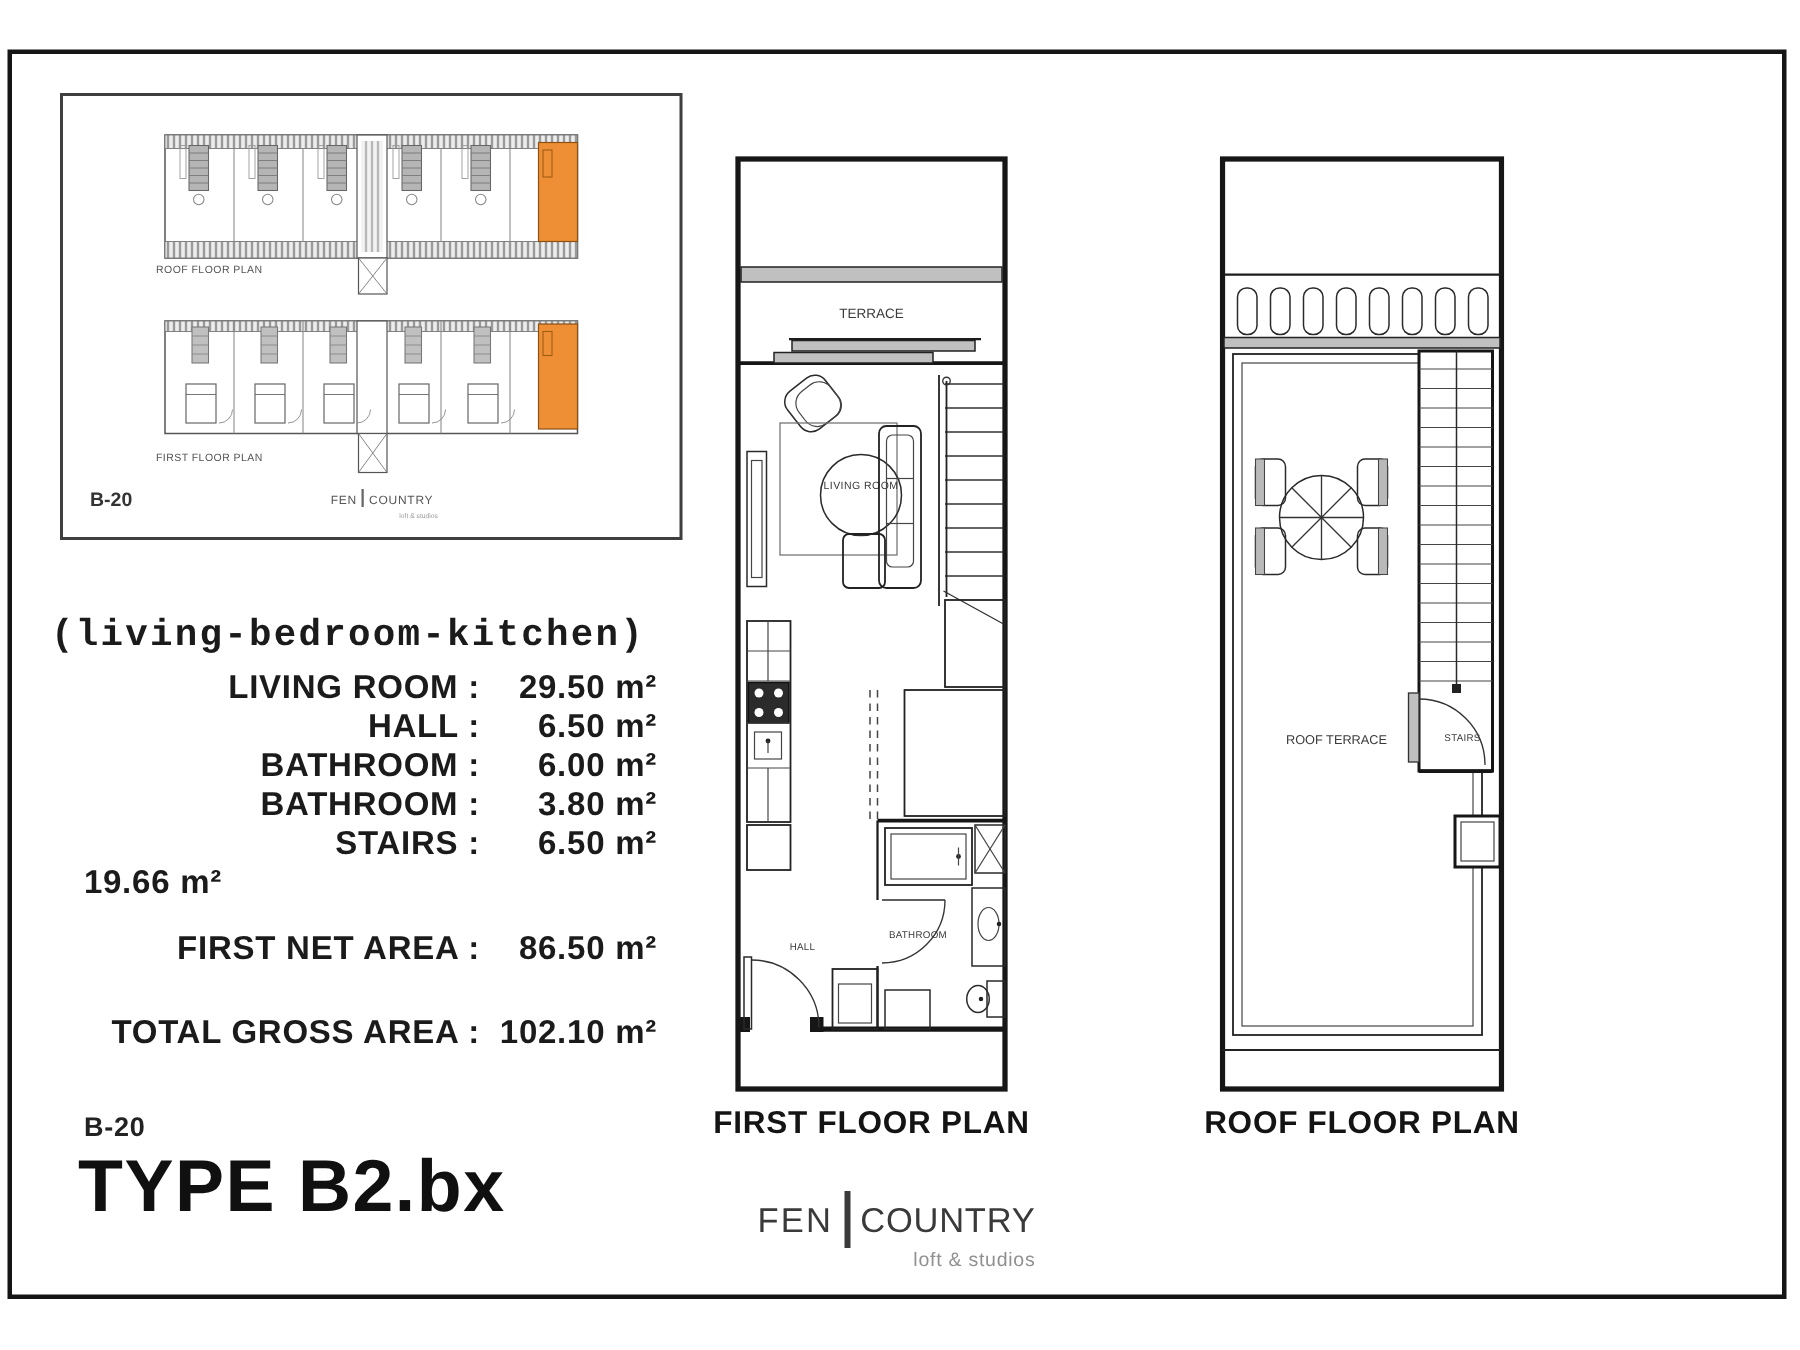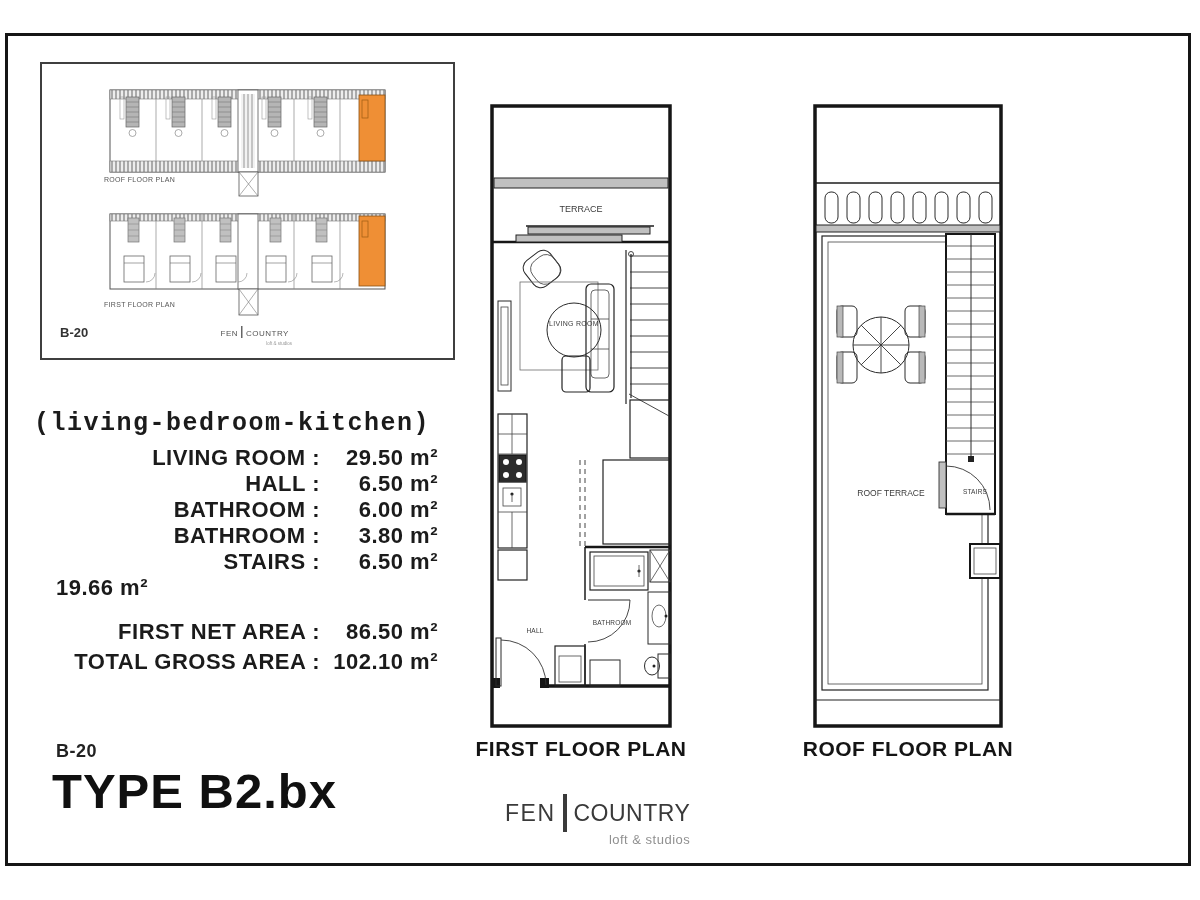--- a/index.html
+++ b/index.html
@@ -18,21 +18,21 @@
   }
   .key-plan svg { position:absolute; left:0; top:0; }
   
   .areas { position:absolute; left:30px; top:409px; width:408px; }
   .areas-subtitle { font-size:25px; font-weight:bold; letter-spacing:1.5px; padding-left:4px; white-space:nowrap;font-family:Liberation Mono, monospace; }
   .area-rows { margin-top:7px; }
   .area-row { display:flex; height:26px; line-height:26px; font-size:22px; font-weight:bold; letter-spacing:0.5px; }
   .area-row .lbl { flex:1; text-align:right; white-space:nowrap; }
   .area-row .val { width:118px; text-align:right; white-space:nowrap; }
   .area-row.total-net { margin-top:18px; }
-  .area-row.total-gross { margin-top:4px; }
+  .area-row.total-gross { margin-top:30px; }
   
   .b20-label { position:absolute; left:56px; top:741px; font-size:18px; font-weight:bold; color:#222; letter-spacing:0.5px; }
   .type-label { position:absolute; left:52px; top:763px; font-size:49px; font-weight:bold; color:#101010; letter-spacing:1px; }
   .plan-title { position:absolute; top:737px; width:220px; text-align:center; font-size:21px; font-weight:bold; color:#141414; letter-spacing:0.5px; white-space:nowrap; }
   .plan-title.first { left:471px; }
   .plan-title.roof  { left:798px; }
   
   .logo { position:absolute; left:505px; top:794px; display:inline-block; color:#3a3a3a; }
   .logo-row { display:flex; align-items:center; gap:7px; }
   .logo-fen { font-size:23px; letter-spacing:1.5px; }

